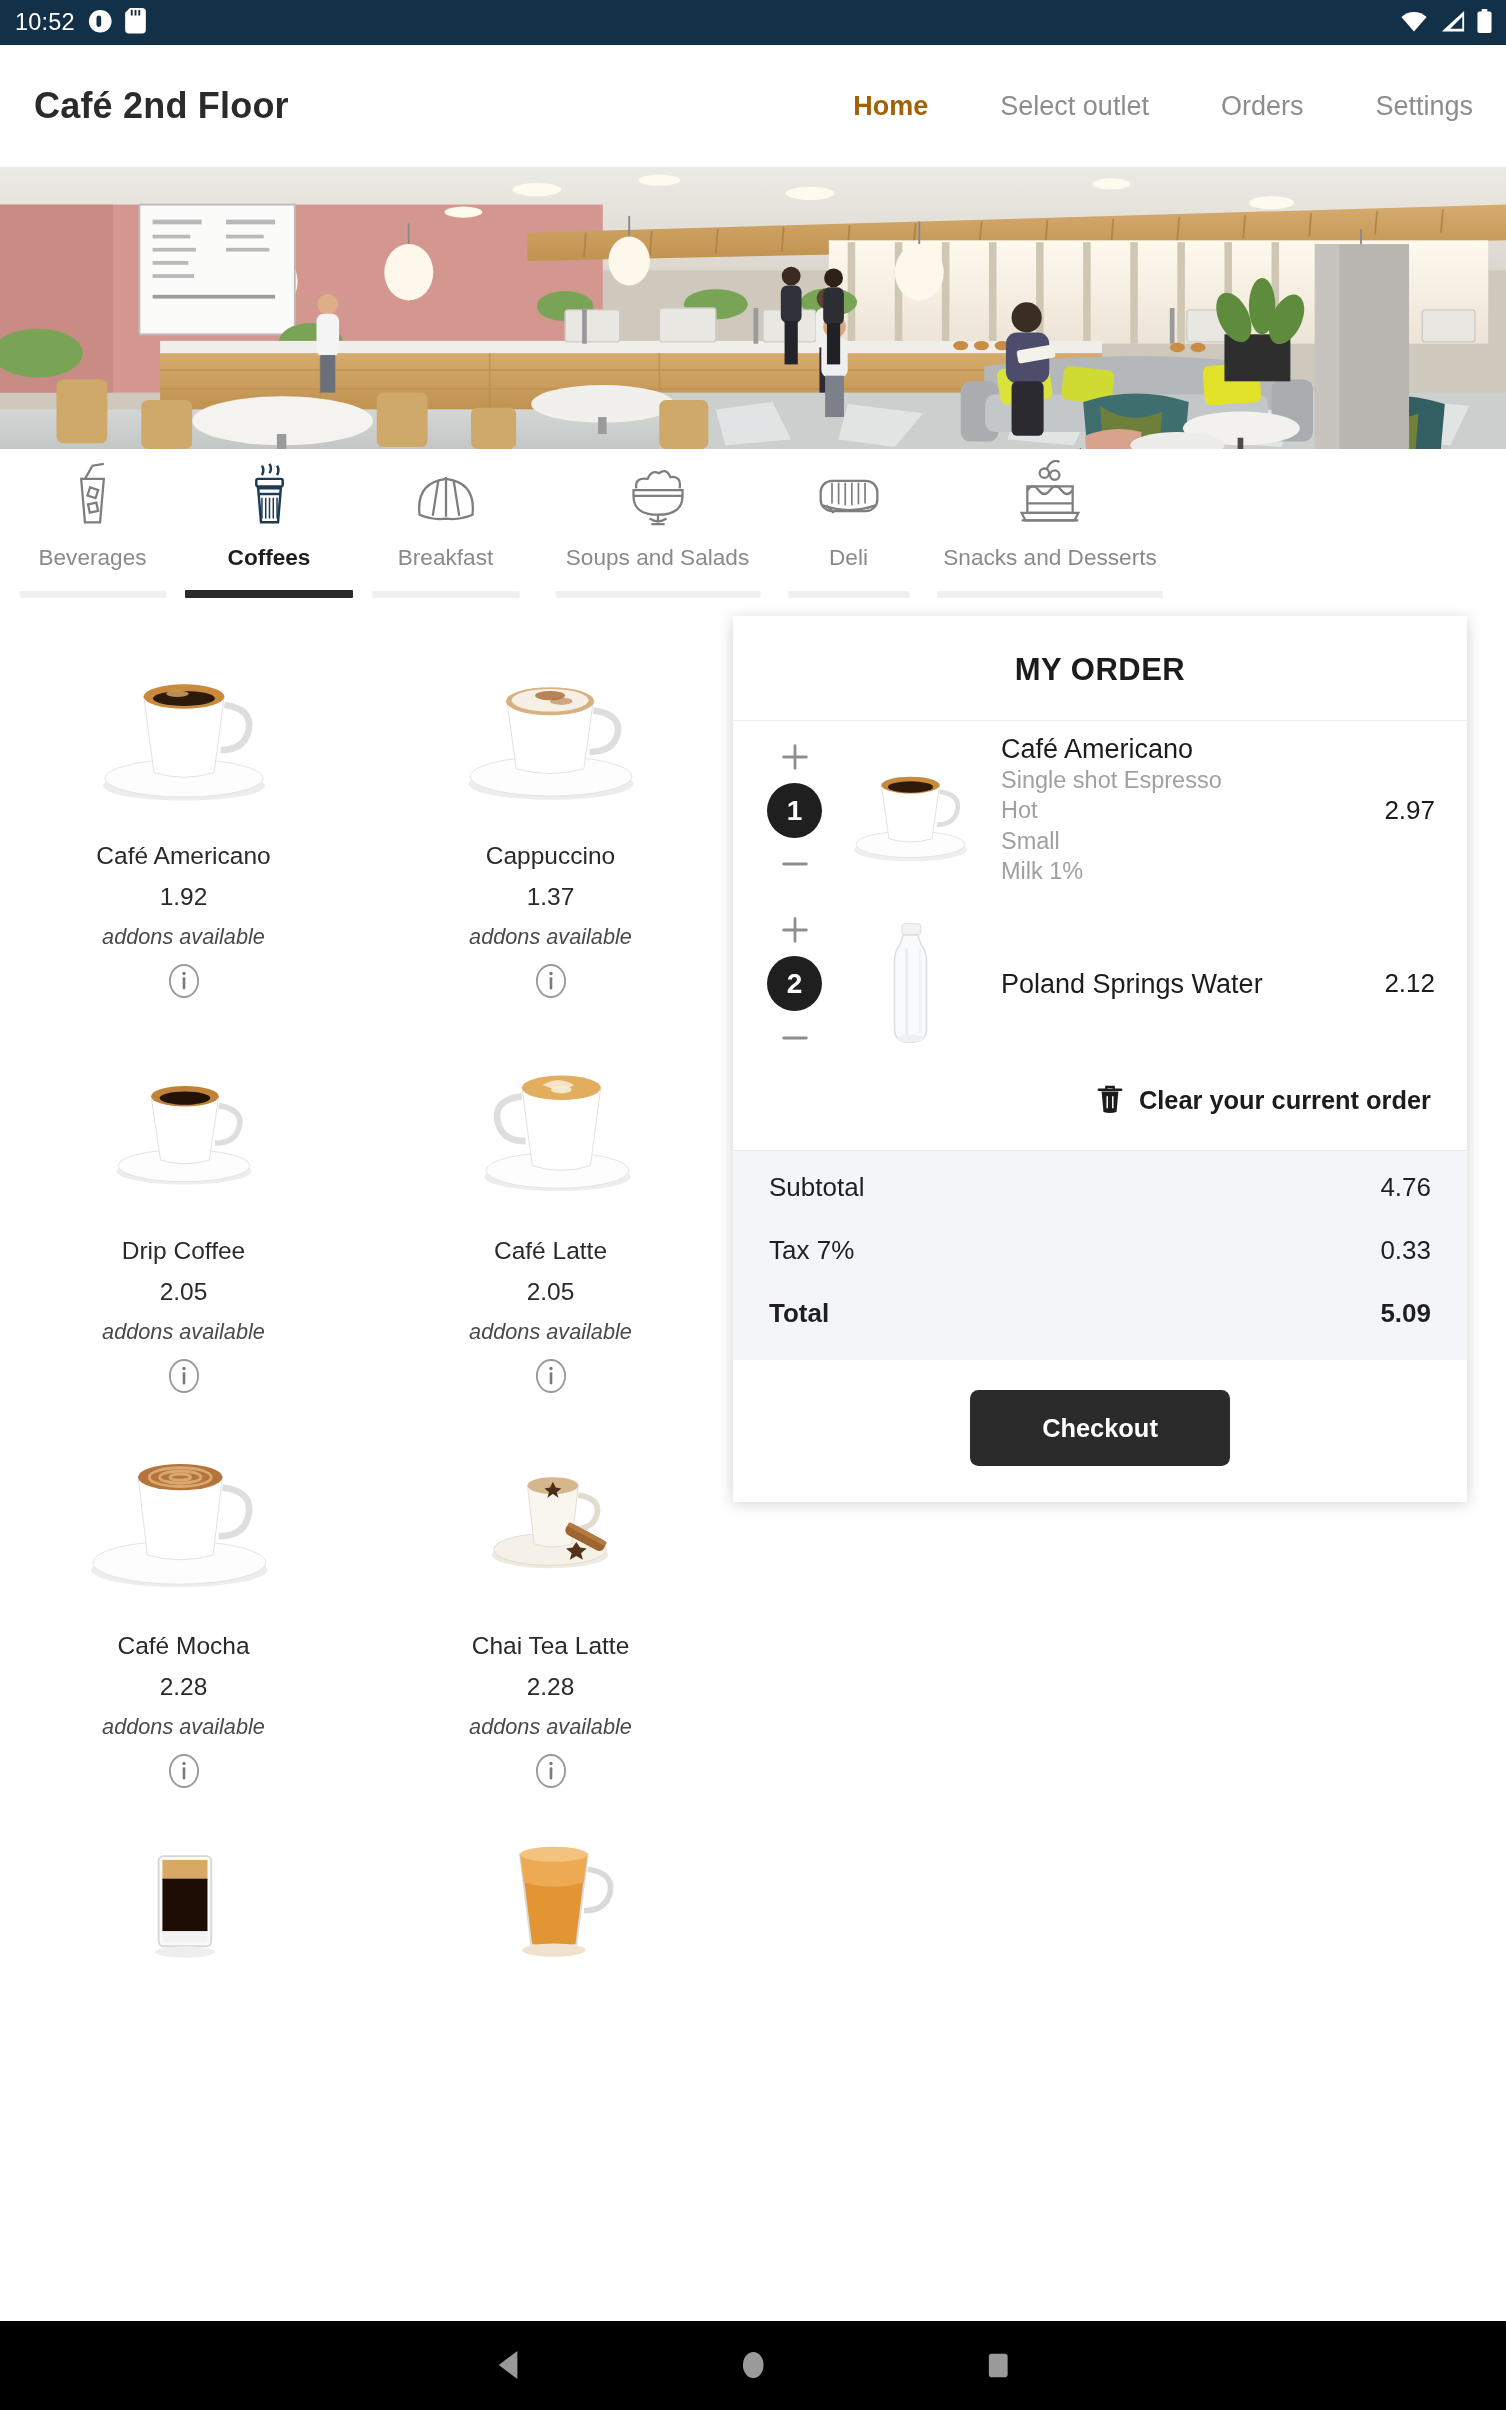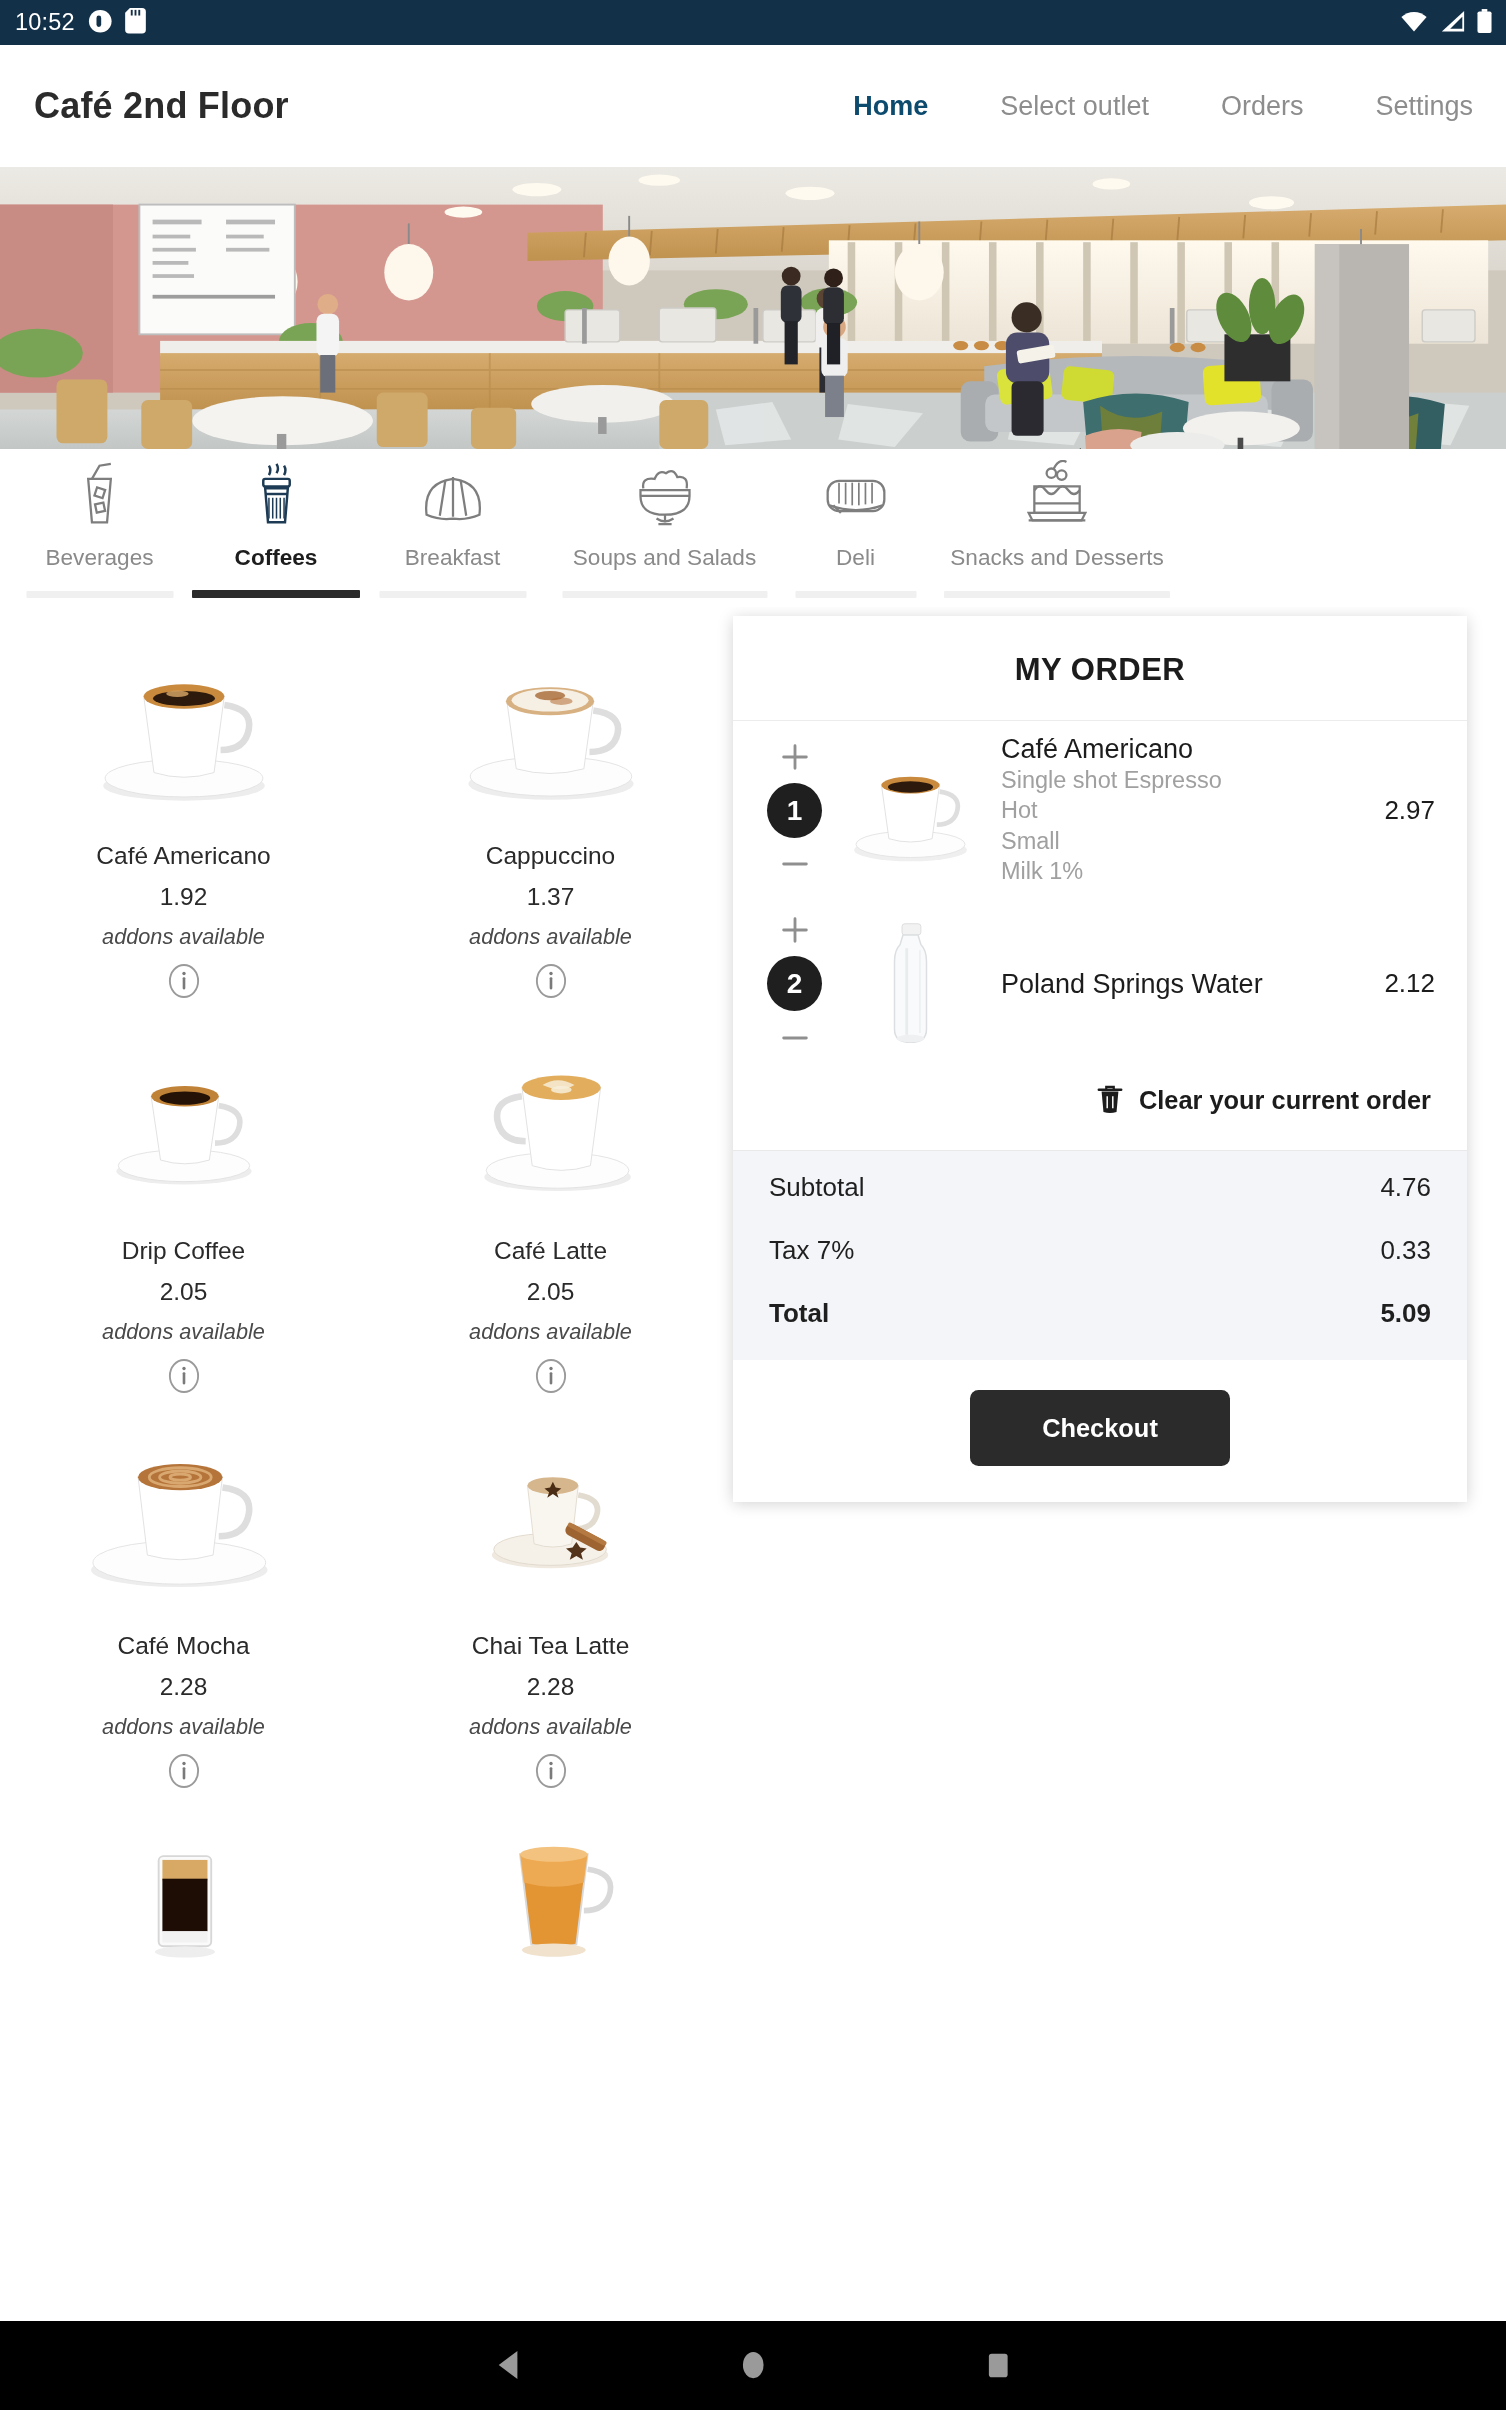--- a/index.html
+++ b/index.html
@@ -25,33 +25,32 @@
 
   
   .header{
     flex:0 0 122px;height:122px;background:#fff;
     display:flex;align-items:center;box-sizing:border-box;
     padding:0 34px 0 34px;position:relative;
   }
   .brand{font-size:36px;font-weight:700;color:#2b2b2b;letter-spacing:0.2px;}
   .nav{margin-left:auto;display:flex;align-items:center;gap:0;}
   .nav-item{font-size:27px;color:#8d8d8d;padding:0 36px;cursor:pointer;white-space:nowrap;}
-  .nav-item.active{color:#0c4a6e;font-weight:700;}
+  .nav-item.active{color:#a16207;font-weight:700;}
   .nav-item:last-child{padding-right:0;}
 
   
   .hero{flex:0 0 282px;height:282px;position:relative;overflow:hidden;background:#cfc8bd;}
   .hero svg{display:block;width:100%;height:100%;}
 
   
   .cats{
     flex:0 0 158px;height:158px;background:#fff;
     display:flex;align-items:flex-start;position:relative;
     box-sizing:border-box;
-    padding-left:7px;
   }
   .cat{
     flex:0 0 auto;display:flex;flex-direction:column;align-items:center;
     padding-top:11.3px;position:relative;cursor:pointer;height:158px;box-sizing:border-box;
   }
   .cat-ico{height:68px;display:flex;align-items:flex-end;justify-content:center;}
   .cat-label{font-size:22.6px;color:#8a8a8a;margin-top:17px;white-space:nowrap;}
   .cat.active .cat-label{color:#1d1d1d;font-weight:700;}
   .cat-underline{
     position:absolute;bottom:9.4px;left:50%;transform:translateX(-50%);

